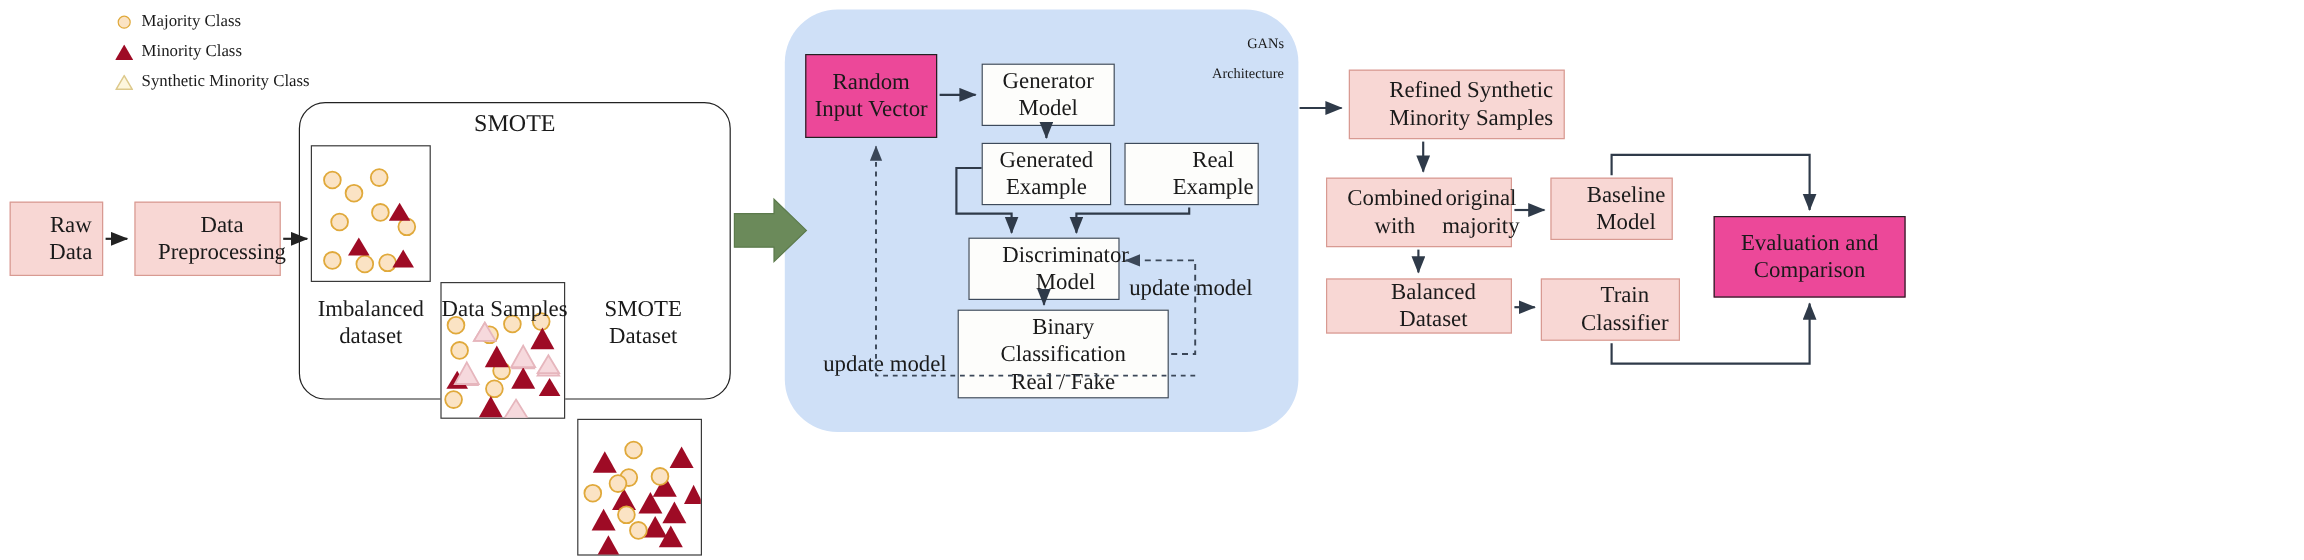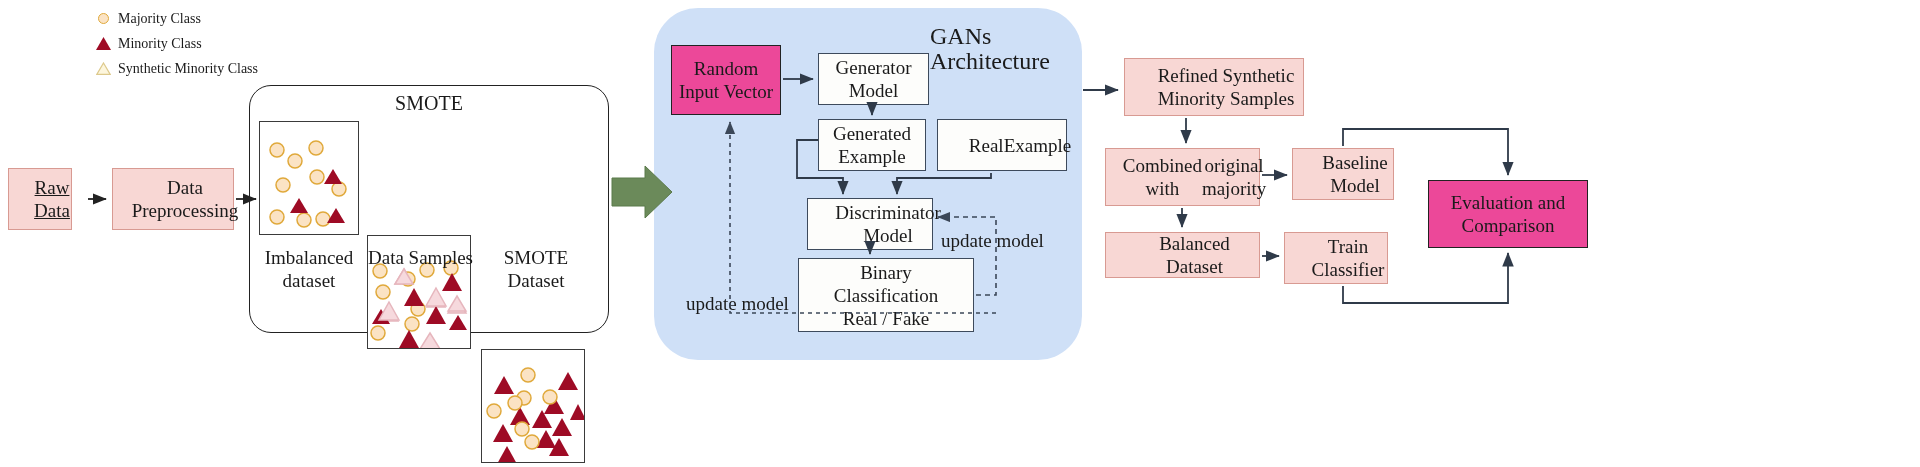--- a/index.html
+++ b/index.html
@@ -27,21 +27,21 @@
         font-size:19px;line-height:23px;}
 
   
   .smote-wrap{border:1.6px solid #222;border-radius:22px;box-sizing:border-box;background:#fff;}
   .smote-title{font-size:20px;text-align:center;}
   .panel{border:1.6px solid #3a3a3a;background:#fff;box-sizing:border-box;position:relative;overflow:hidden;}
   .panel-cap{font-size:19px;line-height:23px;text-align:center;}
 
   
   .gans{background:#cfe0f7;border-radius:44px;}
-  .gans-title{font-size:24px;line-height:25px;text-align:left;}
+  .gans-title{font-size:12px;line-height:25px;text-align:right;}
 
   .lbl{font-size:19px;line-height:22px;white-space:nowrap;}
 
   svg.ov{position:absolute;left:0;top:0;width:1920px;height:467px;pointer-events:none;overflow:visible;}
 </style>
 </head>
 <body>
 
 <div id="root">
 
@@ -63,21 +63,21 @@
     <div class="legend-row">
       <span class="legend-sym">
         <svg width="15" height="13">
             <polygon points="7.5,1 14.2,12.4 0.8,12.4" fill="#fdf6dd" stroke="#ddc98c" stroke-width="1.2"></polygon>
           </svg>
       </span>
       <span class="legend-txt">Synthetic Minority Class</span>
     </div>
   </div>
 
-  <div class="abs pbox" style="left:8px;top:168px;width:64px;height:62px;flex-direction:column;text-decoration:underline;">
+  <div class="abs pbox" style="left:8px;top:168px;width:78px;height:62px;flex-direction:column;">
     <span>Raw</span>
     <span>Data</span>
   </div>
 
   <div class="abs pbox" style="left:112px;top:168px;width:122px;height:62px;flex-direction:column;">
     <span>Data</span>
     <span>Preprocessing</span>
   </div>
 
   <div class="abs smote-wrap" style="left:249px;top:85px;width:360px;height:248px;">
@@ -196,21 +196,21 @@
   <div class="abs wbox" style="left:818px;top:53px;width:111px;height:52px;flex-direction:column;">
     <span>Generator</span>
     <span>Model</span>
   </div>
 
   <div class="abs wbox" style="left:818px;top:119px;width:108px;height:52px;flex-direction:column;">
     <span>Generated</span>
     <span>Example</span>
   </div>
 
-  <div class="abs wbox" style="left:937px;top:119px;width:130px;height:52px;flex-direction:row;padding-left:36px;">
+  <div class="abs wbox" style="left:937px;top:119px;width:112px;height:52px;flex-direction:column;padding-left:36px;">
     <span>Real</span>
     <span>Example</span>
   </div>
 
   <div class="abs wbox" style="left:807px;top:198px;width:126px;height:52px;flex-direction:column;padding-left:36px;">
     <span>Discriminator</span>
     <span>Model</span>
   </div>
 
   <div class="abs wbox" style="left:798px;top:258px;width:176px;height:74px;flex-direction:column;">
@@ -234,21 +234,21 @@
 
   <div class="abs pbox" style="left:1105px;top:232px;width:155px;height:46px;">
     <span>Balanced Dataset</span>
   </div>
 
   <div class="abs pbox" style="left:1292px;top:148px;width:102px;height:52px;flex-direction:column;">
     <span>Baseline</span>
     <span>Model</span>
   </div>
 
-  <div class="abs pbox" style="left:1284px;top:232px;width:104px;height:52px;flex-direction:column;">
+  <div class="abs pbox" style="left:1284px;top:232px;width:116px;height:52px;flex-direction:column;">
     <span>Train</span>
     <span>Classifier</span>
   </div>
 
   <div class="abs wbox2" style="left:1428px;top:180px;width:160px;height:68px;flex-direction:column;">
     <span>Evaluation and</span>
     <span>Comparison</span>
   </div>
 
   <svg class="ov">

